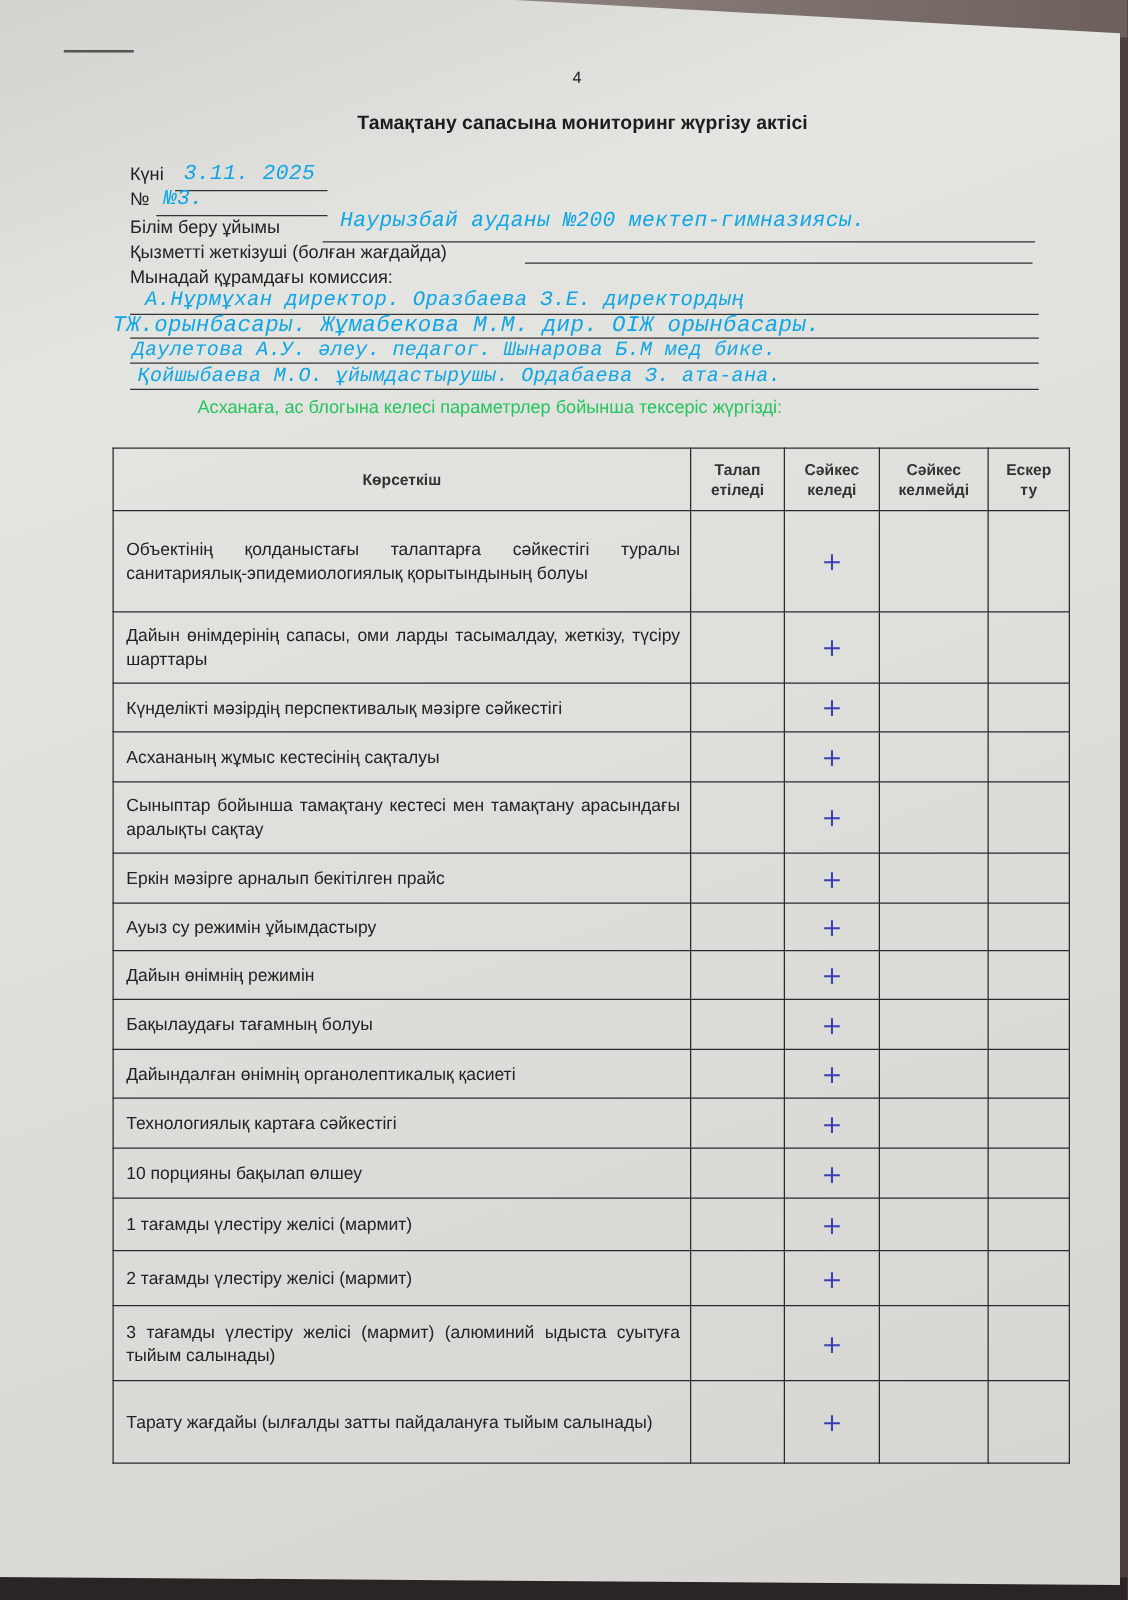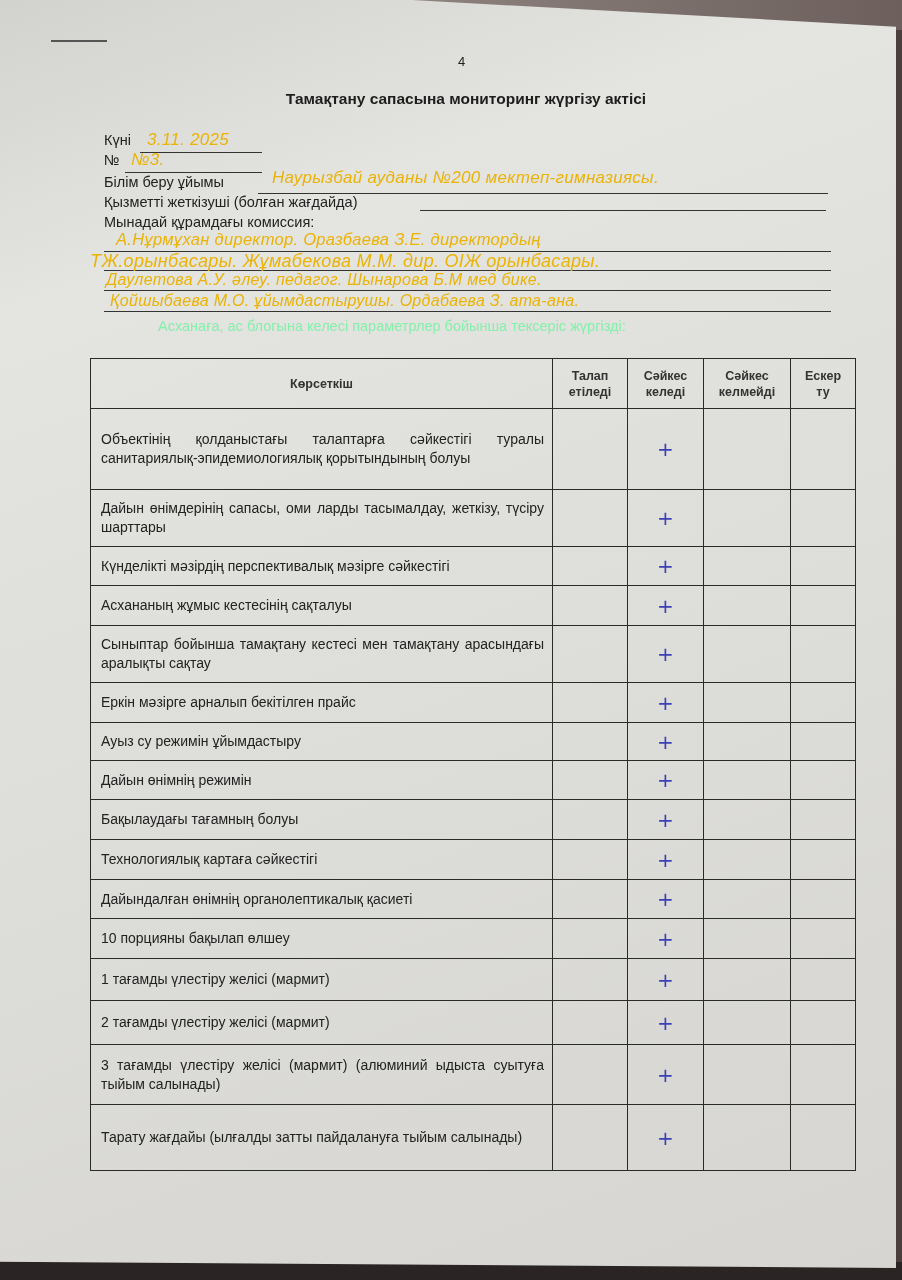--- a/index.html
+++ b/index.html
@@ -35,26 +35,26 @@
     padding-left: 30px; box-sizing: border-box;
   }
   .field {
     position: absolute; left: 104px; font-size: 14.5px; color: #222;
     white-space: nowrap;
   }
   .line {
     position: absolute; height: 1px; background: #333;
   }
   .hand {
-    position: absolute; color: #eab308;
-    font-family: Liberation Sans, sans-serif; font-style: italic;
+    position: absolute; color: #0ea5e9;
+    font-family: Liberation Mono, monospace; font-style: italic;
     font-size: 16px; white-space: nowrap; letter-spacing: 0.3px;
   }
   .intro {
-    position: absolute; left: 158px; top: 318px; font-size: 14.5px; color: #86efac;
+    position: absolute; left: 158px; top: 318px; font-size: 14.5px; color: #22c55e;
   }
   table.grid {
     position: absolute; left: 90px; top: 358px;
     border-collapse: collapse; color: #222; font-size: 14px;
   }
   table.grid td, table.grid th {
     border: 1.4px solid #2a2a2a; padding: 0 6px; vertical-align: middle;
   }
   table.grid th { font-weight: bold; font-size: 12.5px; text-align: center; color: #333; line-height: 16px; }
   table.grid td.ind { text-align: justify; text-align-last: left; line-height: 19px; padding: 0 8px 0 10px; margin-top: 32px; }
@@ -174,35 +174,35 @@
     <td></td>
     <td></td>
   </tr>
   <tr style="height:40px">
     <td class="ind">Бақылаудағы тағамның болуы</td>
     <td></td>
     <td class="mark">+</td>
     <td></td>
     <td></td>
   </tr>
-  <tr style="height:40px">
-    <td class="ind">Технологиялық картаға сәйкестігі</td>
-    <td></td>
-    <td class="mark">+</td>
-    <td></td>
-    <td></td>
-  </tr>
   <tr style="height:39px">
     <td class="ind">Дайындалған өнімнің органолептикалық қасиеті</td>
     <td></td>
     <td class="mark">+</td>
     <td></td>
     <td></td>
   </tr>
   <tr style="height:40px">
+    <td class="ind">Технологиялық картаға сәйкестігі</td>
+    <td></td>
+    <td class="mark">+</td>
+    <td></td>
+    <td></td>
+  </tr>
+  <tr style="height:40px">
     <td class="ind">10 порцияны бақылап өлшеу</td>
     <td></td>
     <td class="mark">+</td>
     <td></td>
     <td></td>
   </tr>
   <tr style="height:42px">
     <td class="ind">1 тағамды үлестіру желісі (мармит)</td>
     <td></td>
     <td class="mark">+</td>

